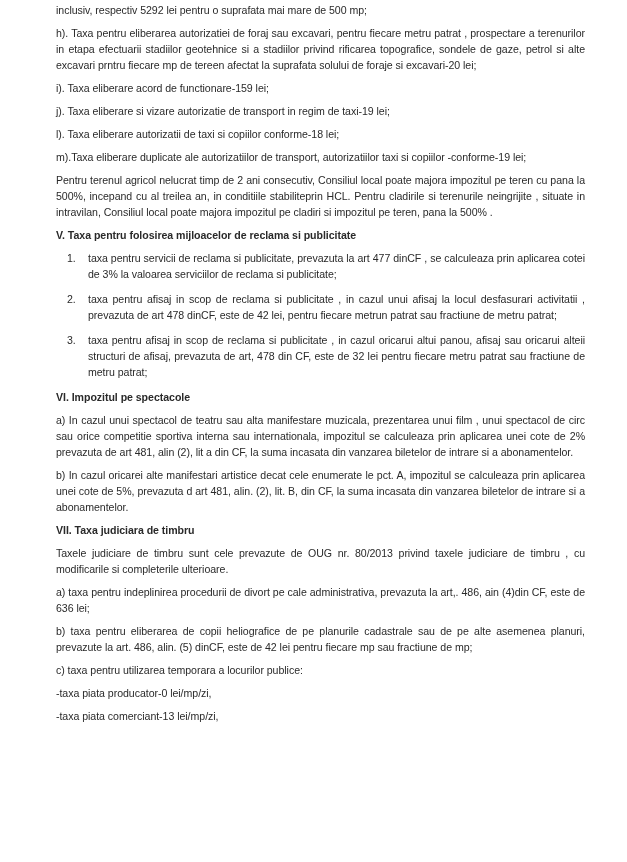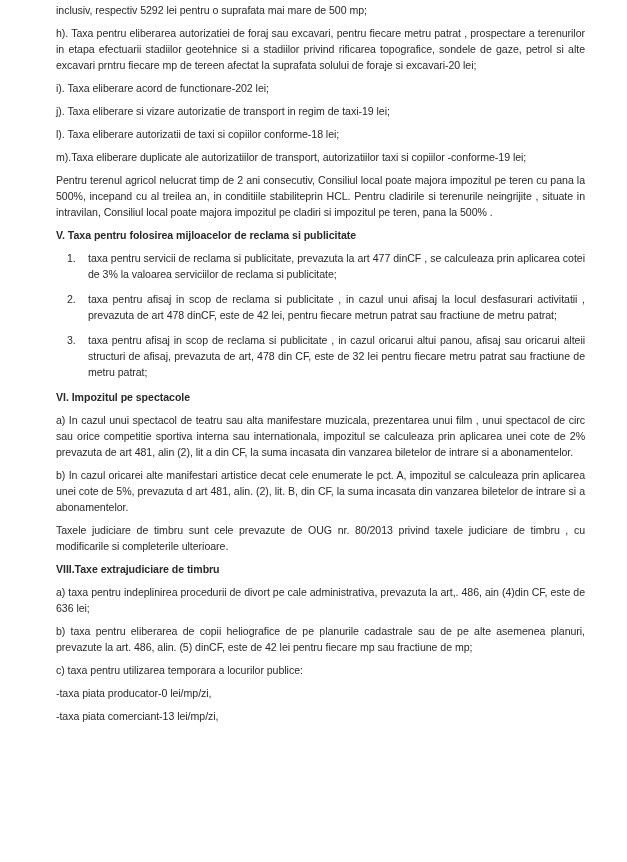--- a/index.html
+++ b/index.html
@@ -19,21 +19,21 @@
   ol.list { list-style: none; margin: 0 0 2px 0; padding: 0; }
   ol.list li { position: relative; padding-left: 32px; margin: 0 0 9px 0; text-align: justify; }
   ol.list li .num { position: absolute; left: 11px; top: 0; }
 </style>
 </head>
 <body>
 
 <div class="page">
   <p class="p left">inclusiv, respectiv 5292 lei pentru o suprafata mai mare de 500 mp;</p>
   <p class="p">h). Taxa pentru eliberarea autorizatiei de foraj sau excavari, pentru fiecare metru patrat , prospectare a terenurilor in etapa efectuarii stadiilor geotehnice si a stadiilor privind rificarea topografice, sondele de gaze, petrol si alte excavari prntru fiecare mp de tereen afectat la suprafata solului de foraje si excavari-20 lei;</p>
-  <p class="p">i). Taxa eliberare acord de functionare-202 lei;</p>
+  <p class="p">i). Taxa eliberare acord de functionare-159 lei;</p>
   <p class="p">j). Taxa eliberare si vizare autorizatie de transport in regim de taxi-19 lei;</p>
   <p class="p">l). Taxa eliberare autorizatii de taxi  si copiilor conforme-18 lei;</p>
   <p class="p left">m).Taxa eliberare duplicate ale autorizatiilor de transport, autorizatiilor taxi si copiilor -conforme-19 lei;</p>
   <p class="p">Pentru terenul agricol nelucrat timp de 2 ani consecutiv, Consiliul local poate majora impozitul pe teren cu pana la 500%, incepand cu al treilea an, in conditiile stabiliteprin HCL. Pentru cladirile  si terenurile neingrijite , situate in intravilan, Consiliul local poate majora impozitul pe cladiri si impozitul pe teren, pana la 500% .</p>
 
   <div class="h">V. Taxa pentru folosirea mijloacelor de reclama si publicitate</div>
   <ol class="list">
     <li>
       <span class="num">1.</span>
       <span>taxa pentru servicii de reclama si publicitate, prevazuta la art 477 dinCF , se calculeaza prin aplicarea cotei de 3% la valoarea serviciilor de reclama si publicitate;</span>
@@ -45,22 +45,22 @@
     <li>
       <span class="num">3.</span>
       <span>taxa pentru afisaj in scop de reclama si publicitate , in cazul oricarui altui panou, afisaj sau oricarui alteii structuri de afisaj, prevazuta de art, 478 din CF, este de 32 lei pentru fiecare metru patrat sau fractiune de metru patrat;</span>
     </li>
   </ol>
 
   <div class="h">VI. Impozitul pe spectacole</div>
   <p class="p">a) In cazul unui spectacol de teatru sau alta manifestare muzicala, prezentarea unui film , unui spectacol de circ sau orice competitie sportiva interna sau internationala, impozitul se calculeaza prin aplicarea unei cote de 2% prevazuta de art 481, alin (2), lit a din CF, la suma incasata din vanzarea biletelor de intrare si a abonamentelor.</p>
   <p class="p">b) In cazul oricarei alte manifestari artistice decat cele enumerate le pct. A, impozitul se calculeaza prin aplicarea unei cote de 5%, prevazuta d art 481, alin. (2), lit. B, din CF, la suma incasata din vanzarea biletelor de intrare si a abonamentelor.</p>
 
+  <div class="h">VII. Taxa judiciara de timbru</div>
   <p class="p">Taxele judiciare de timbru sunt cele prevazute de OUG nr. 80/2013 privind taxele judiciare de timbru , cu modificarile si completerile ulterioare.</p>
 
-  <div class="h">VIII.Taxe extrajudiciare de  timbru</div>
 
   <p class="p">a) taxa pentru  indeplinirea procedurii de divort pe cale administrativa, prevazuta la art,. 486, ain (4)din CF, este de 636 lei;</p>
   <p class="p">b) taxa  pentru eliberarea de copii heliografice  de pe planurile cadastrale  sau de pe alte  asemenea planuri, prevazute la art. 486, alin. (5) dinCF, este de 42 lei pentru fiecare mp sau fractiune de mp;</p>
   <p class="p left">c)  taxa pentru utilizarea temporara a locurilor publice:</p>
   <p class="p left">-taxa piata producator-0 lei/mp/zi,</p>
   <p class="p left">-taxa piata comerciant-13 lei/mp/zi,</p>
 </div>
 
 </body></html>

